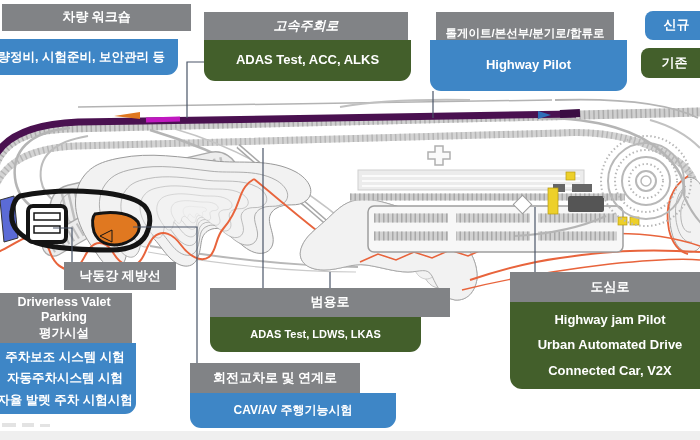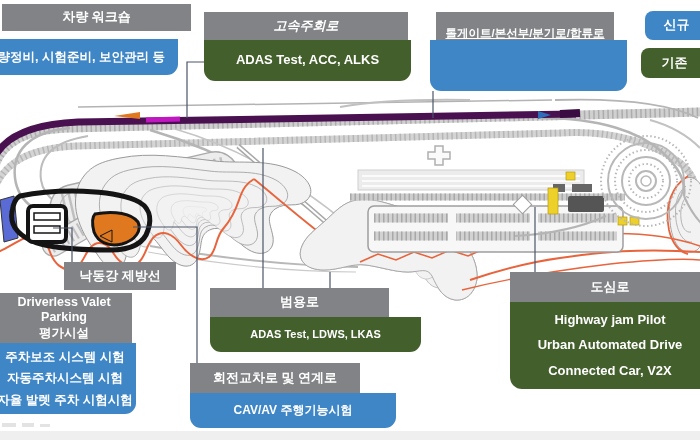--- a/index.html
+++ b/index.html
@@ -170,40 +170,41 @@
       <polyline points="53,228 72,228 72,263"></polyline>
     </g>
   </svg>
 
   <div class="box hdr" style="left:2px;top:4px;width:189px;height:27px;">차량 워크숍</div>
   <div class="box body-blue rb" style="left:-28px;top:39px;width:206px;height:36px;">차량정비, 시험준비, 보안관리 등</div>
 
   <div class="box hdr" style="left:204px;top:12px;width:204px;height:28px;font-style:italic;">고속주회로</div>
   <div class="box body-green rb" style="left:204px;top:40px;width:207px;height:41px;font-size:13px;">ADAS Test, ACC, ALKS</div>
 
-  <div class="box hdr small" style="left:436px;top:12px;width:178px;height:44px;text-decoration:underline;">톨게이트/본선부/분기로/합류로</div>
+  <div class="box hdr small" style="left:436px;top:12px;width:178px;height:44px;">톨게이트/본선부/분기로/합류로</div>
   <div class="box body-blue rb col" style="left:430px;top:40px;width:197px;height:51px;font-size:13px;">
+    <span class="ln">Highway Pilot</span>
   </div>
 
   <div class="box pill pill-blue" style="left:645px;top:11px;width:63px;height:29px;">신규</div>
   <div class="box pill pill-green" style="left:641px;top:48px;width:67px;height:30px;">기존</div>
 
   <div class="box hdr" style="left:64px;top:262px;width:112px;height:28px;">낙동강 제방선</div>
 
   <div class="box hdr col" style="left:-30px;top:293px;width:162px;height:50px;font-size:12.5px;padding-left:26px;">
     <span class="ln">Driverless Valet Parking</span>
     <span class="ln">평가시설</span>
   </div>
   <div class="box body-blue rb col" style="left:-30px;top:343px;width:166px;height:71px;font-size:12.5px;padding-left:24px;">
     <span class="ln">주차보조 시스템 시험</span>
     <span class="ln">자동주차시스템 시험</span>
     <span class="ln">자율 발렛 주차 시험시험</span>
   </div>
 
-  <div class="box hdr" style="left:210px;top:288px;width:179px;height:29px;">범용로</div>
+  <div class="box hdr" style="left:210px;top:288px;width:240px;height:29px;">범용로</div>
   <div class="box body-green rb" style="left:210px;top:317px;width:211px;height:35px;font-size:11px;">ADAS Test, LDWS, LKAS</div>
 
   <div class="box hdr" style="left:190px;top:363px;width:170px;height:30px;">회전교차로 및 연계로</div>
   <div class="box body-blue rb" style="left:190px;top:393px;width:206px;height:35px;font-size:12px;">CAV/AV 주행기능시험</div>
 
   <div class="box hdr" style="left:510px;top:272px;width:200px;height:30px;">도심로</div>
   <div class="box body-green col" style="left:510px;top:302px;width:200px;height:87px;font-size:13px;border-radius:0 0 0 12px;">
     <span class="ln">Highway jam Pilot</span>
     <span class="ln">Urban Automated Drive</span>
     <span class="ln">Connected Car, V2X</span>

